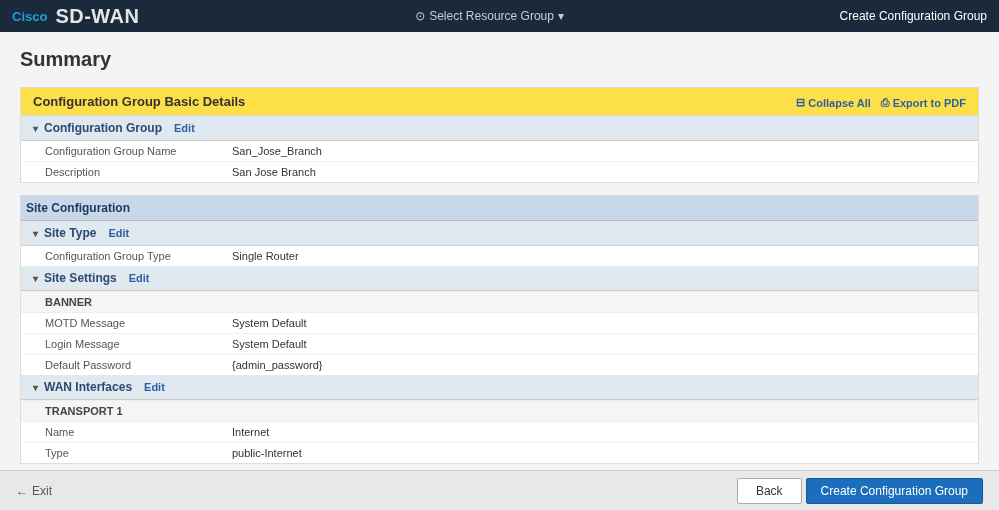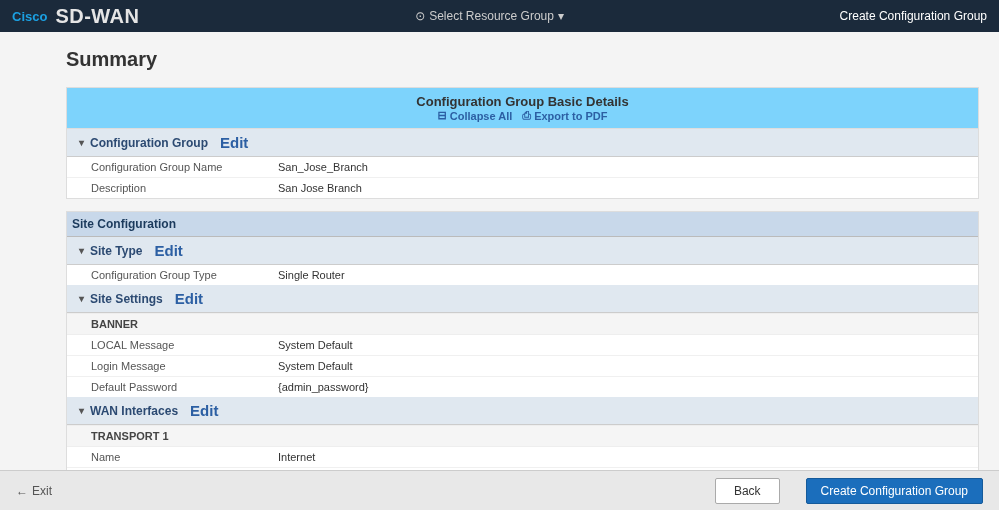--- a/index.html
+++ b/index.html
@@ -44,48 +44,46 @@
       font-size: 12px;
     }
     .header-step .active { color: #fff; }
 
     
     .main {
       padding: 16px 20px;
       height: calc(510px - 32px - 40px);
       overflow-y: auto;
       background: #f4f4f4;
-      margin-left: 46px;
     }
 
     .page-title {
       font-size: 20px;
       font-weight: bold;
       color: #333;
       margin-bottom: 16px;
     }
 
     
     .section-box {
       background: #fff;
       border: 1px solid #ddd;
       margin-bottom: 12px;
     }
 
     .section-header {
-      background: #7dd3fc;
+      background: #fde047;
       padding: 6px 12px;
       font-size: 13px;
       font-weight: bold;
       color: #333;
       display: flex;
-      align-items: center;
+      align-items: flex-end;
       justify-content: space-between;
       border-bottom: 1px solid #ddd;
-      flex-direction: column;
     }
 
     .section-header-actions {
       display: flex;
       gap: 10px;
       align-items: center;
     }
 
     .collapse-btn, .export-btn {
       color: #2c5fa3;
@@ -103,21 +101,21 @@
       font-weight: bold;
       color: #2c4a72;
       display: flex;
       align-items: center;
       gap: 6px;
       border-bottom: 1px solid #ccc;
     }
 
     .edit-link {
       color: #2c5fa3;
-      font-size: 15px;
+      font-size: 11px;
       cursor: pointer;
       text-decoration: none;
       margin-left: 6px;
     }
 
     .field-row {
       display: flex;
       padding: 4px 24px;
       border-bottom: 1px solid #f0f0f0;
       gap: 27px;
@@ -165,21 +163,21 @@
     }
     .footer-left {
       display: flex;
       align-items: center;
       gap: 4px;
       color: #555;
       font-size: 12px;
     }
     .footer-right {
       display: flex;
-      gap: 26px;
+      gap: 4px;
       border-radius: 10px;
     }
     .btn-back {
       background: #fff;
       border: 1px solid #aaa;
       padding: 5px 18px;
       font-size: 12px;
       cursor: pointer;
       border-radius: 2px;
       color: #333;
@@ -265,21 +263,21 @@
     </div>
 
     <div class="subsection-header">
       <span class="chevron-icon">▾</span>
       <span>Site Settings</span>
       <a class="edit-link">Edit</a>
     </div>
     <div>
       <div class="transport-header">BANNER</div>
       <div class="field-row">
-        <span class="field-label">LOCAL Message</span>
+        <span class="field-label">MOTD Message</span>
         <span class="field-value">System Default</span>
       </div>
       <div class="field-row">
         <span class="field-label">Login Message</span>
         <span class="field-value">System Default</span>
       </div>
       <div class="field-row">
         <span class="field-label">Default Password</span>
         <span class="field-value">{admin_password}</span>
       </div>

